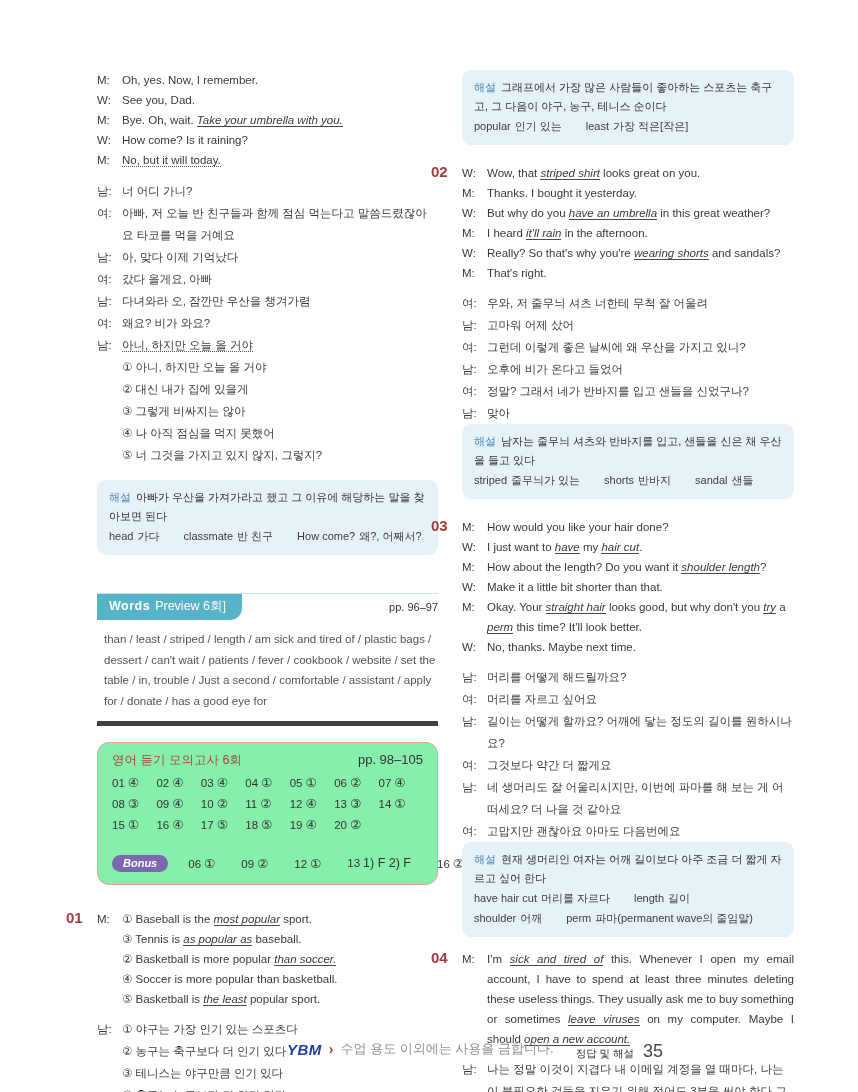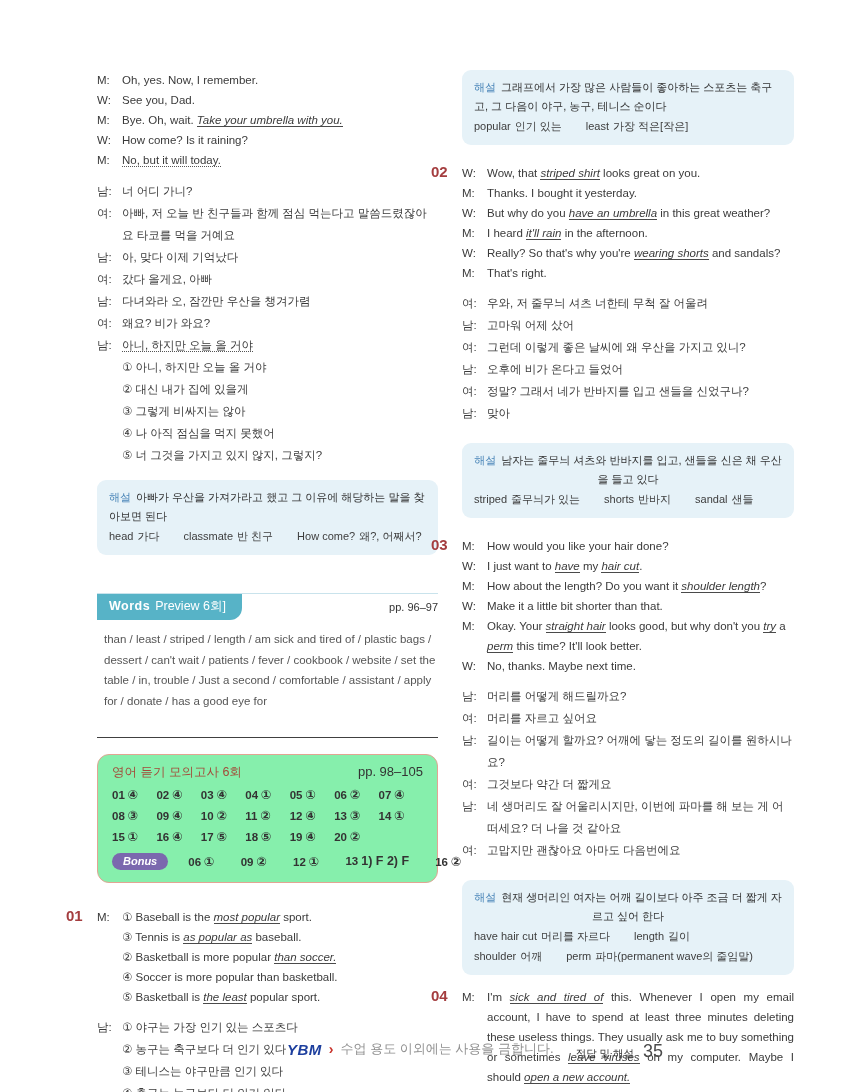--- a/index.html
+++ b/index.html
@@ -24,50 +24,50 @@
 
   
   .expl{background:#e6f2f8;border-radius:9px;padding:8px 12px 9px;font-size:11px;
         line-height:19px;color:#333;}
   .expl-label{color:#4a86b8;margin-right:5px;}
   .vocab{display:flex;flex-wrap:wrap;column-gap:24px;row-gap:1px;margin-top:1px;}
   .vi{white-space:nowrap;color:#3d3d3d;}
   .ven{margin-right:4px;}
 
   
-  .words{border-top:1px solid #c9e3ec;border-bottom:1px solid #404040;
-         margin-top:38px;padding-bottom:26px;}
+  .words{border-top:1px solid #c9e3ec;border-bottom:5px solid #404040;
+         margin-top:38px;padding-bottom:10px;}
   .words-header{display:flex;justify-content:space-between;align-items:flex-start;}
   .words-tab{background:#57b3c7;color:#fff;font-size:12.5px;padding:4px 16px 5px 12px;
              border-radius:0 0 12px 0;}
   .words-tab b{margin-right:5px;letter-spacing:.5px;}
   .words-pages{font-size:11px;color:#333;padding-top:7px;}
   .words-body{font-size:11.5px;color:#555;line-height:20.5px;padding:9px 0 0 7px;}
 
   
   .ansbox{border:1.5px solid #e2a493;background:#86efac;border-radius:12px;
           margin-top:16px;padding:9px 14px 12px;}
   .ansbox-header{display:flex;justify-content:space-between;align-items:baseline;}
   .ansbox-title{color:#a34a39;font-size:12.5px;}
   .ansbox-pages{font-size:13px;color:#333;}
   .ans-row{display:grid;grid-template-columns:repeat(7,1fr);margin-top:6px;}
-  .ans-item{font-size:11.5px;color:#333;white-space:nowrap;font-weight:bold;}
+  .ans-item{font-size:11.5px;color:#333;white-space:nowrap;}
   .ans-n{margin-right:3px;}
   .ans-a{font-size:12.5px;}
-  .bonus-row{display:flex;align-items:center;gap:20px;margin-top:9px;}
+  .bonus-row{display:flex;align-items:center;gap:20px;margin-top:23px;}
   .bonus-pill{background:#7b68ae;color:#fff;font-style:italic;font-weight:bold;
               font-size:11px;padding:2px 11px 3px;border-radius:11px;}
   .bonus-items{display:flex;gap:26px;}
 
   
   .section{position:relative;margin-top:18px;}
   .sec-num{position:absolute;left:-31px;top:0;color:#a43d3f;font-weight:bold;
            font-size:15px;}
   .section .ko{margin-top:9px;}
-  .gap-s{margin-top:19px;text-align:center;}
+  .gap-s{margin-top:0;}
 
   .dlg-ko{margin-top:10px;}
   .expl-after{margin-top:14px;}
 
   
   .footer{position:absolute;left:0;top:1040px;width:718px;height:30px;}
   .footer-center{position:absolute;left:287px;top:0;display:flex;align-items:center;gap:7px;}
   .ybm{color:#1d3f9e;font-weight:bold;font-style:italic;font-size:15px;letter-spacing:.5px;}
   .f-arrow{color:#c8332b;font-weight:bold;font-size:14px;}
   .notice{color:#8f8f8f;font-size:13px;}

